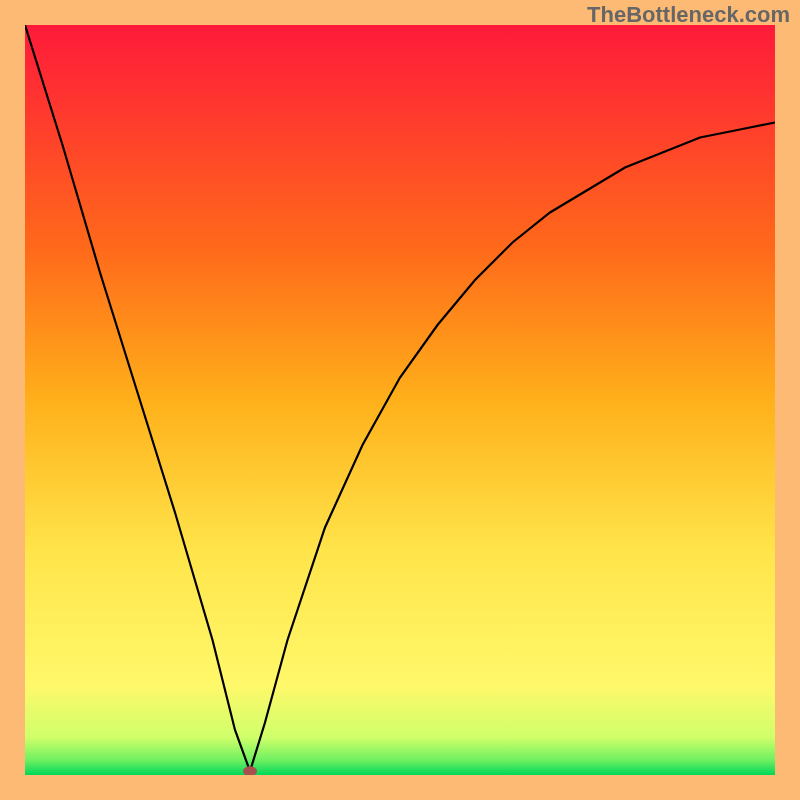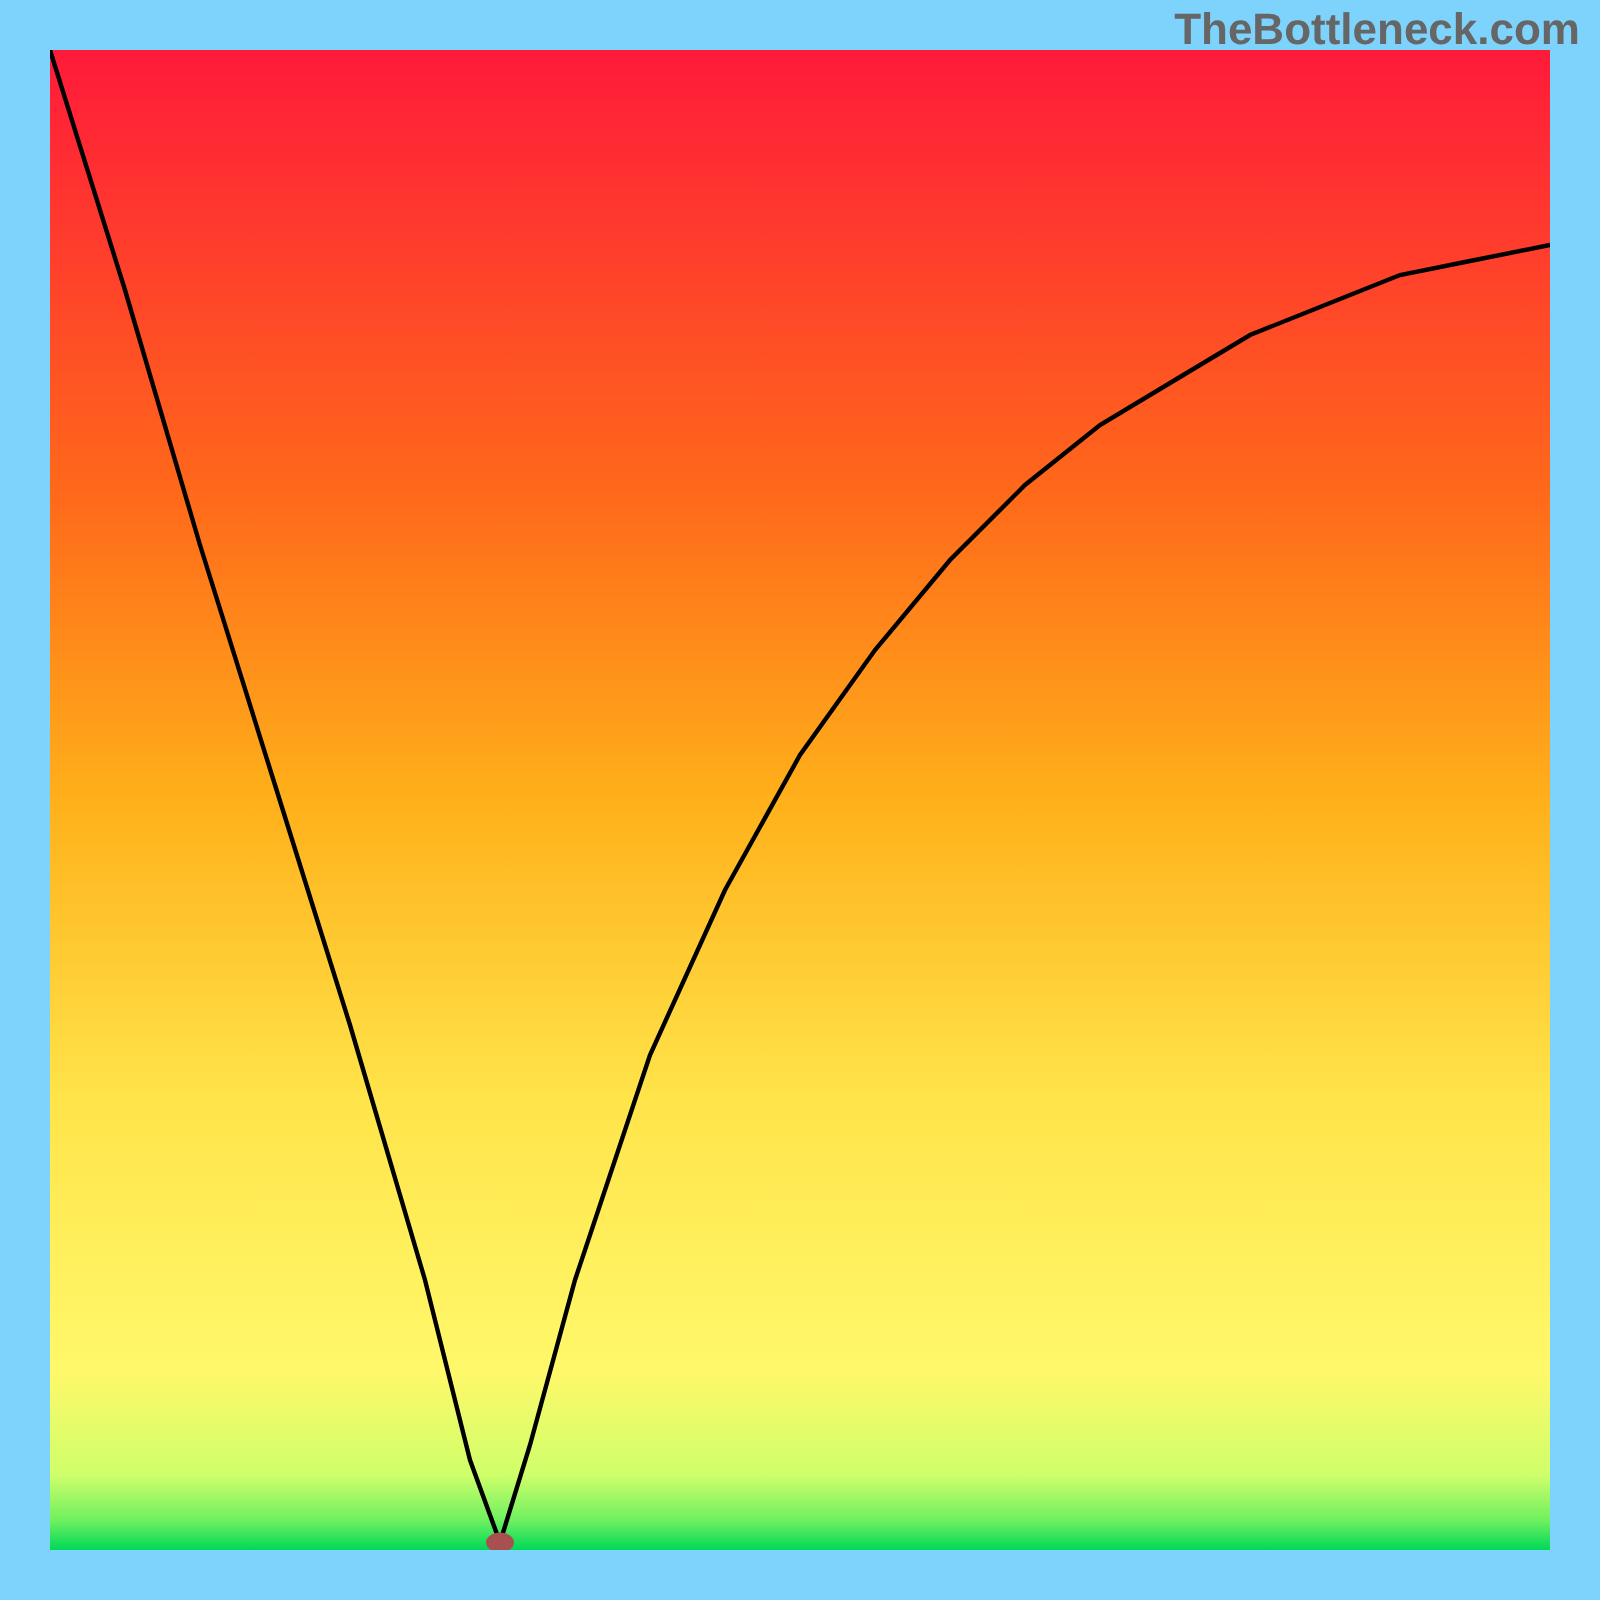--- a/index.html
+++ b/index.html
@@ -6,21 +6,21 @@
     margin: 0;
     padding: 0;
     width: 800px;
     height: 800px;
     overflow: hidden;
     font-family: Arial, Helvetica, sans-serif;
   }
   .frame {
     width: 800px;
     height: 800px;
-    background: #7dd3fc;
+    background: #fdba74;
     position: relative;
   }
   .watermark {
     position: absolute;
     top: 2px;
     right: 10px;
     color: #666;
     font-size: 22px;
     font-weight: bold;
     z-index: 10;

